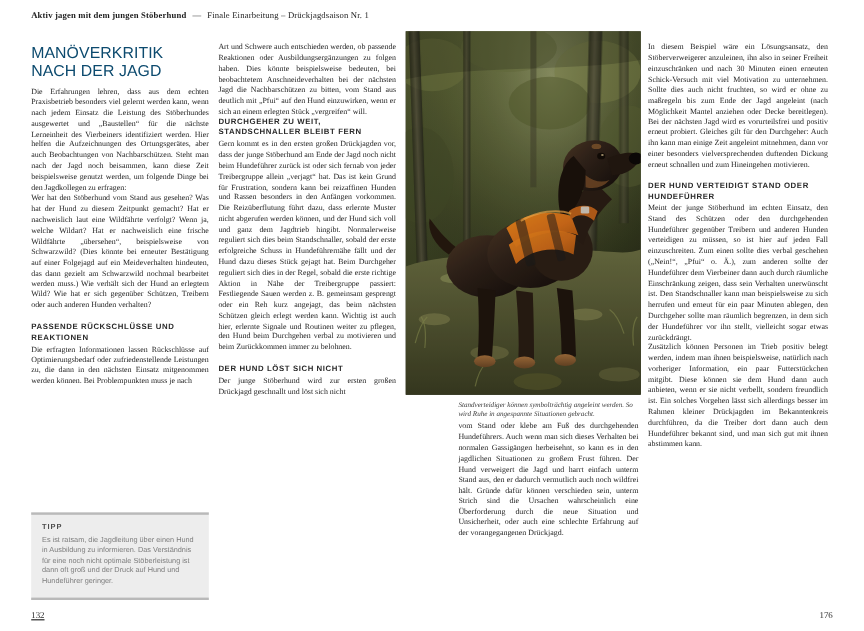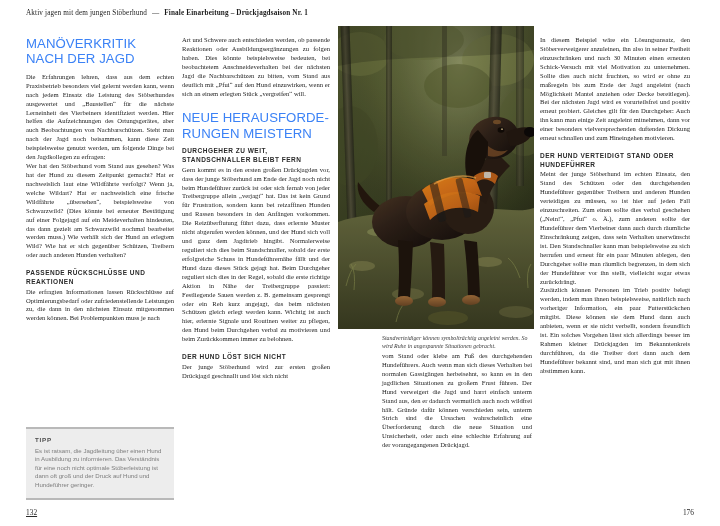--- a/index.html
+++ b/index.html
@@ -29,28 +29,28 @@
     position: absolute;
     left: 26px;
     top: 9px;
     width: 620px;
     font-size: 7.2px;
     letter-spacing: 0.02em;
     color: #1c1c1c;
     white-space: nowrap;
   }
   .running-head .rh-strong {
-    font-weight: normal;
+    font-weight: bold;
   }
   .running-head .rh-dash {
     padding: 0 5px;
     font-weight: normal;
   }
   .running-head .rh-rest {
-    font-weight: bold;
+    font-weight: normal;
     margin-top: 32px;
   }
 
   
   .col {
     position: absolute;
     top: 36px;
     font-size: 6.6px;
     line-height: 1.355;
     text-align: justify;
@@ -63,21 +63,21 @@
   .col-3 { left: 382px; width: 150px; top: 352px; }
   .col-4 { left: 540px; width: 150px; }
 
   
   h1.head-main {
     font-family: "Liberation Sans", sans-serif;
     font-weight: 300;
     font-size: 13.2px;
     line-height: 1.17;
     letter-spacing: 0.005em;
-    color: #3b82f6;
+    color: #0c4a6e;
     margin: 0 0 6px 0;
     text-align: left;
     hyphens: manual;
   }
   h2.head-sub {
     font-family: "Liberation Sans", sans-serif;
     font-weight: bold;
     font-size: 6.5px;
     line-height: 1.3;
     letter-spacing: 0.075em;
@@ -188,21 +188,20 @@
     <p class="body">Die erfragten Informationen lassen Rückschlüsse auf Optimierungsbedarf oder zufriedenstellende Leistungen zu, die dann in den nächsten Einsatz mitgenommen werden können. Bei Problempunkten muss je nach</p>
   </div>
 
   <div class="tip-box">
     <div class="tip-title">TIPP</div>
     <div class="tip-text">Es ist ratsam, die Jagdleitung über einen Hund in Ausbildung zu informieren. Das Verständnis für eine noch nicht optimale Stöberleistung ist dann oft groß und der Druck auf Hund und Hundeführer geringer.</div>
   </div>
 
   <div class="col col-2">
     <p class="body">Art und Schwere auch entschieden werden, ob passende Reaktionen oder Ausbildungsergänzungen zu folgen haben. Dies könnte beispielsweise bedeuten, bei beobachtetem Anschneideverhalten bei der nächsten Jagd die Nachbarschützen zu bitten, vom Stand aus deutlich mit „Pfui“ auf den Hund einzuwirken, wenn er sich an einem erlegten Stück „vergreifen“ will.</p>
-    <h1 class="head-main" style="margin-top:12px;">NEUE HERAUSFORDE-RUNGEN MEISTERN</h1>
     <h2 class="head-sub tight-top">DURCHGEHER ZU WEIT, STANDSCHNALLER BLEIBT FERN</h2>
     <p class="body">Gern kommt es in den ersten großen Drückjagden vor, dass der junge Stöberhund am Ende der Jagd noch nicht beim Hundeführer zurück ist oder sich fernab von jeder Treibergruppe allein „verjagt“ hat. Das ist kein Grund für Frustration, sondern kann bei reizaffinen Hunden und Rassen besonders in den Anfängen vorkommen. Die Reizüberflutung führt dazu, dass erlernte Muster nicht abgerufen werden können, und der Hund sich voll und ganz dem Jagdtrieb hingibt. Normalerweise reguliert sich dies beim Standschnaller, sobald der erste erfolgreiche Schuss in Hundeführernähe fällt und der Hund dazu dieses Stück gejagt hat. Beim Durchgeher reguliert sich dies in der Regel, sobald die erste richtige Aktion in Nähe der Treibergruppe passiert: Festliegende Sauen werden z. B. gemeinsam gesprengt oder ein Reh kurz angejagt, das beim nächsten Schützen gleich erlegt werden kann. Wichtig ist auch hier, erlernte Signale und Routinen weiter zu pflegen, den Hund beim Durchgehen verbal zu motivieren und beim Zurückkommen immer zu belohnen.</p>
     <h2 class="head-sub">DER HUND LÖST SICH NICHT</h2>
     <p class="body">Der junge Stöberhund wird zur ersten großen Drückjagd geschnallt und löst sich nicht</p>
   </div>
 
   <div class="photo-wrap">
     <svg class="photo-svg" viewBox="0 0 196 303" preserveAspectRatio="xMidYMid slice">
       <defs>
         <linearGradient id="gBg" x1="0" y1="0" x2="0.4" y2="1">

